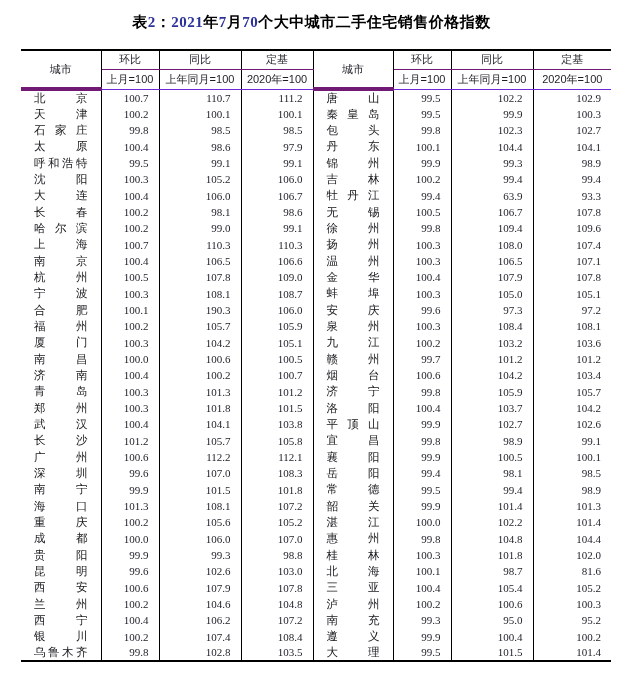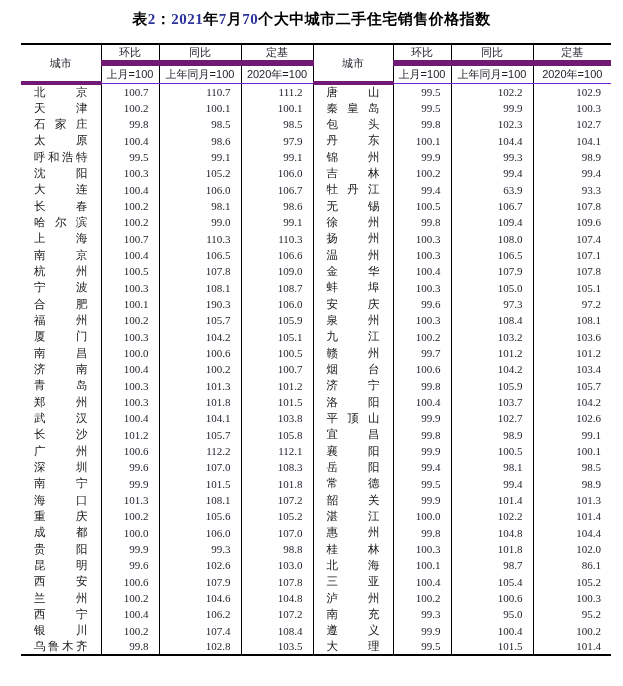--- a/index.html
+++ b/index.html
@@ -9,21 +9,21 @@
     font-family: "Liberation Sans", sans-serif;
     overflow: hidden;
   }
   .page-title {
     margin: 10px 0 0 0;
     text-align: center;
     font-size: 15px;
     font-weight: bold;
     color: #000000;
     letter-spacing: 0.5px;
-    line-height: 18px;
+    line-height: 23px;
   }
   .page-title .accent {
     color: #2b329b;
     font-family: "Liberation Serif", serif;
   }
   table.idx {
     border-collapse: collapse;
     table-layout: fixed;
     width: 590px;
     margin: 15px 0 0 21px;
@@ -37,21 +37,21 @@
   }
   thead th {
     font-weight: normal;
     font-size: 11px;
     color: #1d1d26;
     text-align: center;
     vertical-align: middle;
   }
   thead tr.h1 { height: 19px; }
   thead tr.h2 { height: 20px; }
-  thead th.stat-top { border-bottom: 6px solid #701a75; text-align: center; }
+  thead th.stat-top { border-bottom: 1px solid #701a75; text-align: center; }
   thead tr.h2 th { border-bottom: 1px solid #6d28d9; }
   thead th.city-head { border-bottom: 4px solid #701a75; }
   
   .vline { border-right: 1px solid #000; }
   tbody tr { height: 16.34px; }
   tbody td { font-size: 11px; vertical-align: middle; }
   td.city {
     color: #18181c;
     font-size: 11.5px;
     text-align: justify;
@@ -394,21 +394,21 @@
         <td class="num">102.0</td>
       </tr>
       <tr>
         <td class="city vline">昆明</td>
         <td class="num vline">99.6</td>
         <td class="num vline">102.6</td>
         <td class="num vline">103.0</td>
         <td class="city vline">北海</td>
         <td class="num vline">100.1</td>
         <td class="num vline">98.7</td>
-        <td class="num">86.1</td>
+        <td class="num">81.6</td>
       </tr>
       <tr>
         <td class="city vline">西安</td>
         <td class="num vline">100.6</td>
         <td class="num vline">107.9</td>
         <td class="num vline">107.8</td>
         <td class="city vline">三亚</td>
         <td class="num vline">100.4</td>
         <td class="num vline">105.4</td>
         <td class="num">105.2</td>

